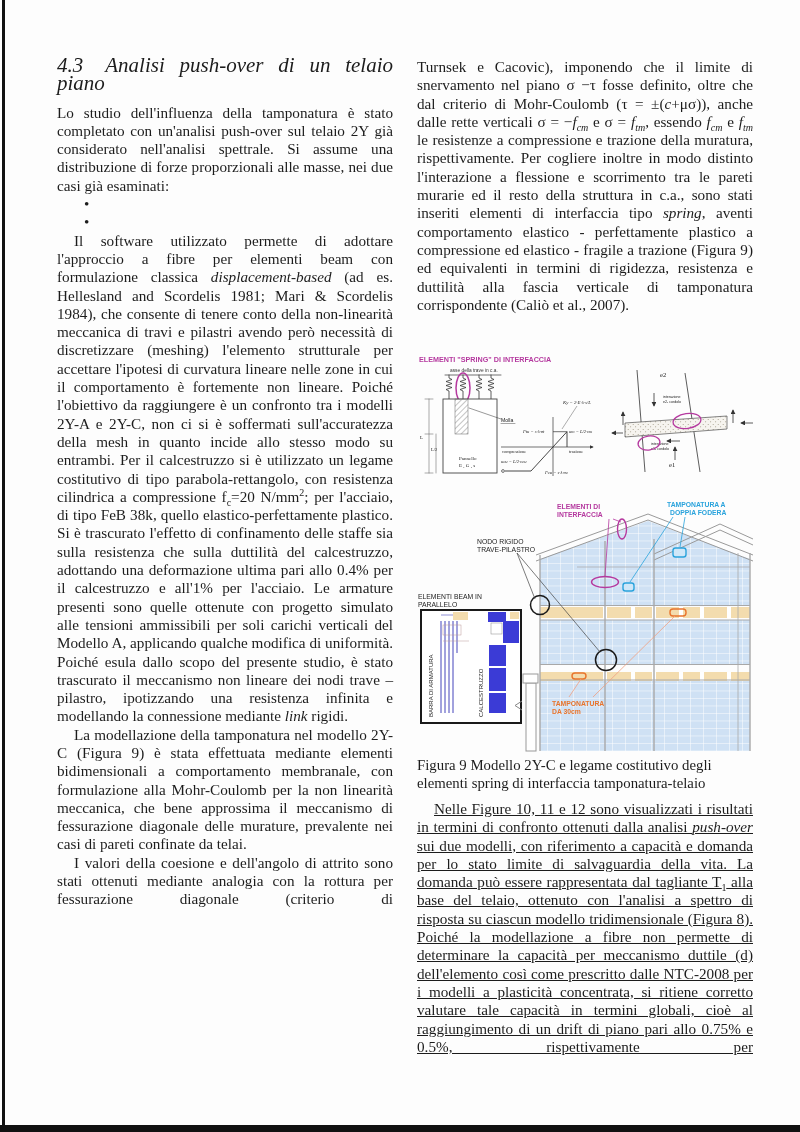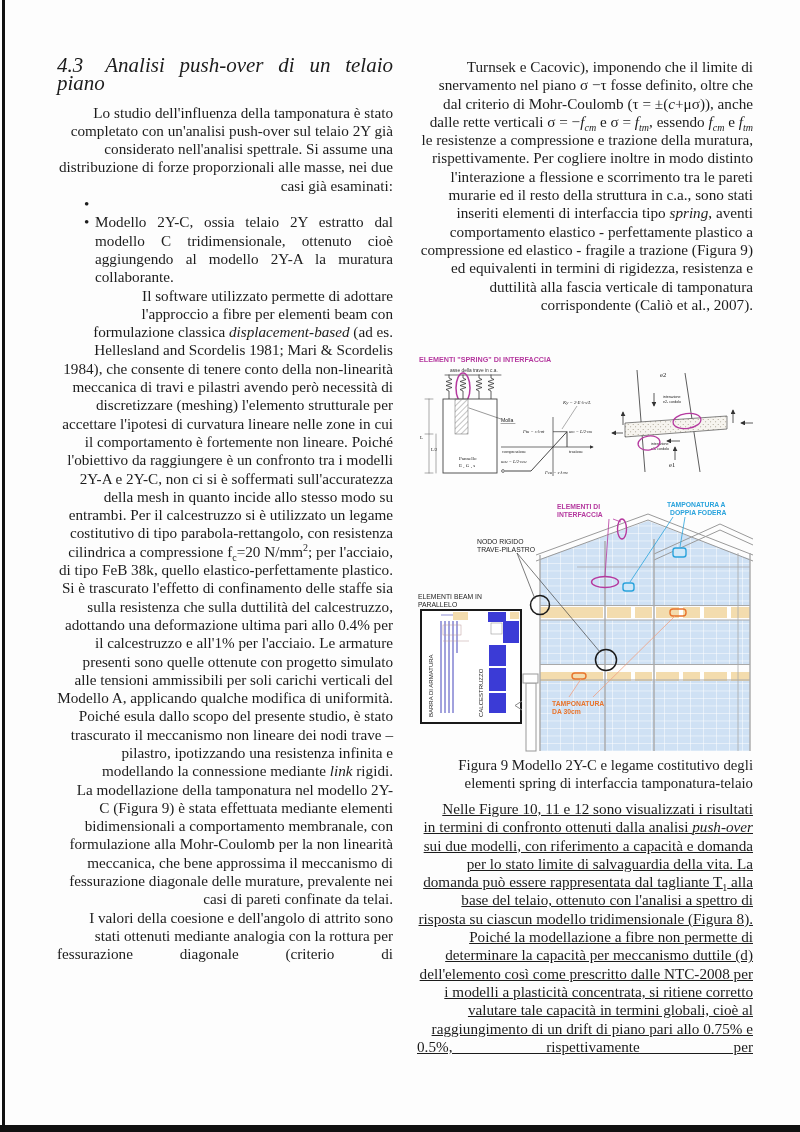--- a/index.html
+++ b/index.html
@@ -8,21 +8,21 @@
   .edge-left{position:absolute;left:2px;top:0;width:3px;height:1132px;background:#111;}
   .edge-bottom{position:absolute;left:0;bottom:0;width:800px;height:7px;background:#111;}
   .col{position:absolute;width:336px;font-size:15.2px;line-height:18.3px;text-align:justify;}
   #leftcol{left:57px;top:56px;}
   #rightp1{left:417px;top:58px;}
   #figblock{left:417px;top:353px;width:338px;}
   #caption{left:417px;top:757px;font-size:14.8px;line-height:17.5px;text-align:left;}
   #rightp2{left:417px;top:800px;text-decoration:underline;}
   h2{font-size:21px;font-weight:normal;font-style:italic;margin:0 0 11px 0;}
   h2 .num{margin-right:22px;}
-  p{margin:0;text-align:right;}
+  p{margin:0;}
   .indent{text-indent:17px;}
   .j-last{text-align-last:justify;}
   ul{margin:0;padding:0;list-style:none;}
   li{display:flex;}
   .bullet{flex:none;width:11px;margin-left:27px;}
   .li-text{flex:1;text-align:justify;}
   sub,sup{font-size:10px;line-height:0;}
   svg text{font-family:"Liberation Sans",sans-serif;}
   svg .ser{font-family:"Liberation Serif",serif;}
 </style>
@@ -36,21 +36,20 @@
   <h2>
     <span class="num">4.3</span><span>Analisi push-over di un telaio piano</span>
   </h2>
   <p><span>Lo studio dell'influenza della tamponatura è stato completato con un'analisi push-over sul telaio 2Y già considerato nell'analisi spettrale. Si assume una distribuzione di forze proporzionali alle masse, nei due casi già esaminati:</span></p>
   <ul>
     <li>
       <span class="bullet">•</span>
     </li>
     <li>
       <span class="bullet">•</span>
-      <span class="li-text"><span>Modello 2Y-C, ossia telaio 2Y estratto dal modello C tridimensionale, ottenuto cioè aggiungendo al modello 2Y-A la muratura collaborante.</span></span>
     </li>
   </ul>
   <p class="indent"><span>Il software utilizzato permette di adottare l'approccio a fibre per elementi beam con formulazione classica </span><span style="font-style: italic;">displacement-based</span><span> (ad es. Hellesland and Scordelis 1981; Mari &amp; Scordelis 1984), che consente di tenere conto della non-linearità meccanica di travi e pilastri avendo però necessità di discretizzare (meshing) l'elemento strutturale per accettare l'ipotesi di curvatura lineare nelle zone in cui il comportamento è fortemente non lineare. Poiché l'obiettivo da raggiungere è un confronto tra i modelli 2Y-A e 2Y-C, non ci si è soffermati sull'accuratezza della mesh in quanto incide allo stesso modo su entrambi. Per il calcestruzzo si è utilizzato un legame costitutivo di tipo parabola-rettangolo, con resistenza cilindrica a compressione f</span><sub>c</sub><span>=20 N/mm</span><sup>2</sup><span>; per l'acciaio, di tipo FeB 38k, quello elastico-perfettamente plastico. Si è trascurato l'effetto di confinamento delle staffe sia sulla resistenza che sulla duttilità del calcestruzzo, adottando una deformazione ultima pari allo 0.4% per il calcestruzzo e all'1% per l'acciaio. Le armature presenti sono quelle ottenute con progetto simulato alle tensioni ammissibili per soli carichi verticali del Modello A, applicando qualche modifica di uniformità. Poiché esula dallo scopo del presente studio, è stato trascurato il meccanismo non lineare dei nodi trave – pilastro, ipotizzando una resistenza  infinita e modellando la connessione mediante </span><span style="font-style: italic;">link</span><span> rigidi.</span></p>
   <p class="indent"><span>La modellazione della tamponatura nel modello 2Y-C (Figura 9) è stata effettuata mediante elementi bidimensionali a comportamento membranale, con formulazione alla Mohr-Coulomb per la non linearità meccanica, che bene approssima il meccanismo di fessurazione diagonale delle murature, prevalente nei casi di pareti confinate da telai.</span></p>
   <p class="indent j-last"><span>I valori della coesione e dell'angolo di attrito sono stati ottenuti mediante analogia con la rottura per fessurazione diagonale (criterio di</span></p>
 </div>
 
 <div class="col" id="rightp1">
   <p><span>Turnsek e Cacovic), imponendo che il limite di snervamento nel piano σ −τ fosse definito, oltre che dal criterio di Mohr-Coulomb (τ = ±(</span><span style="font-style: italic;">c</span><span>+μσ)), anche dalle rette verticali σ = −</span><span style="font-style: italic;">f</span><sub style="font-style: italic;">cm</sub><span> e σ = </span><span style="font-style: italic;">f</span><sub style="font-style: italic;">tm</sub><span>, essendo </span><span style="font-style: italic;">f</span><sub style="font-style: italic;">cm</sub><span> e </span><span style="font-style: italic;">f</span><sub style="font-style: italic;">tm</sub><span> le resistenze a compressione e trazione della muratura, rispettivamente. Per cogliere inoltre in modo distinto l'interazione a flessione e scorrimento tra le pareti murarie ed il resto della struttura in c.a., sono stati inseriti elementi di interfaccia tipo </span><span style="font-style: italic;">spring</span><span>, aventi comportamento elastico - perfettamente plastico a compressione ed elastico - fragile a trazione (Figura 9) ed equivalenti in termini di rigidezza, resistenza e duttilità alla fascia verticale di tamponatura corrispondente (Caliò et al., 2007).</span></p>
 </div>

